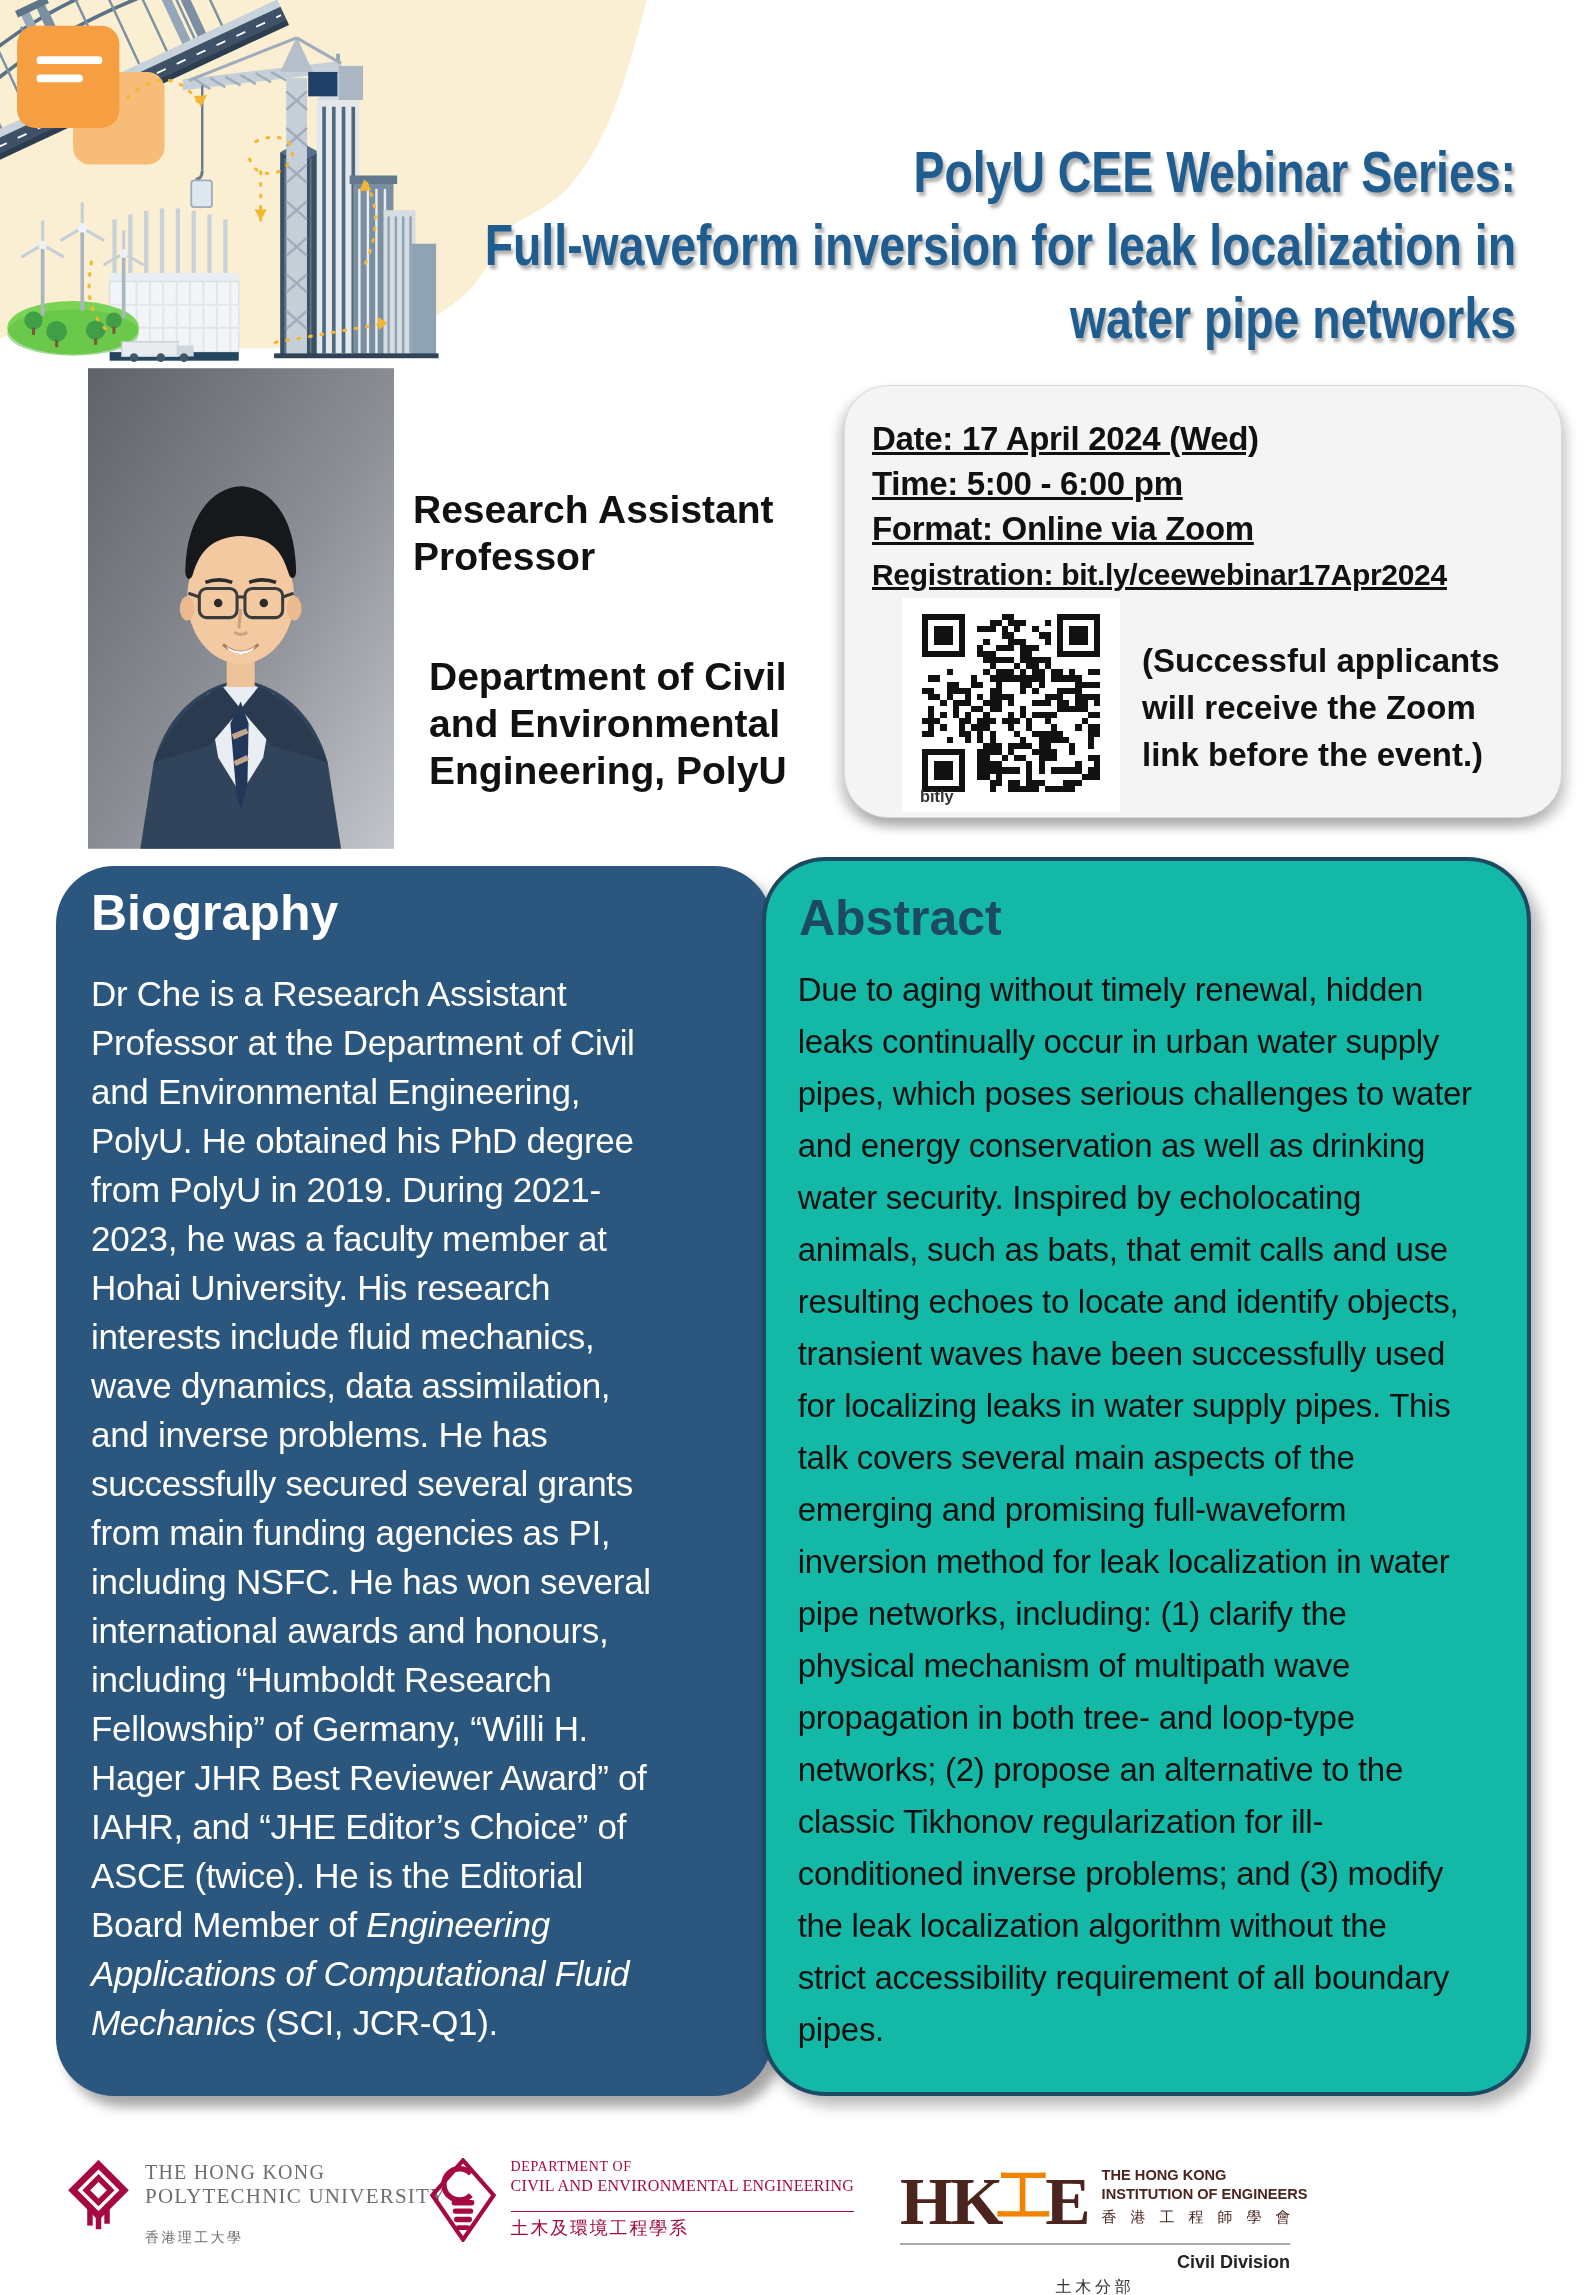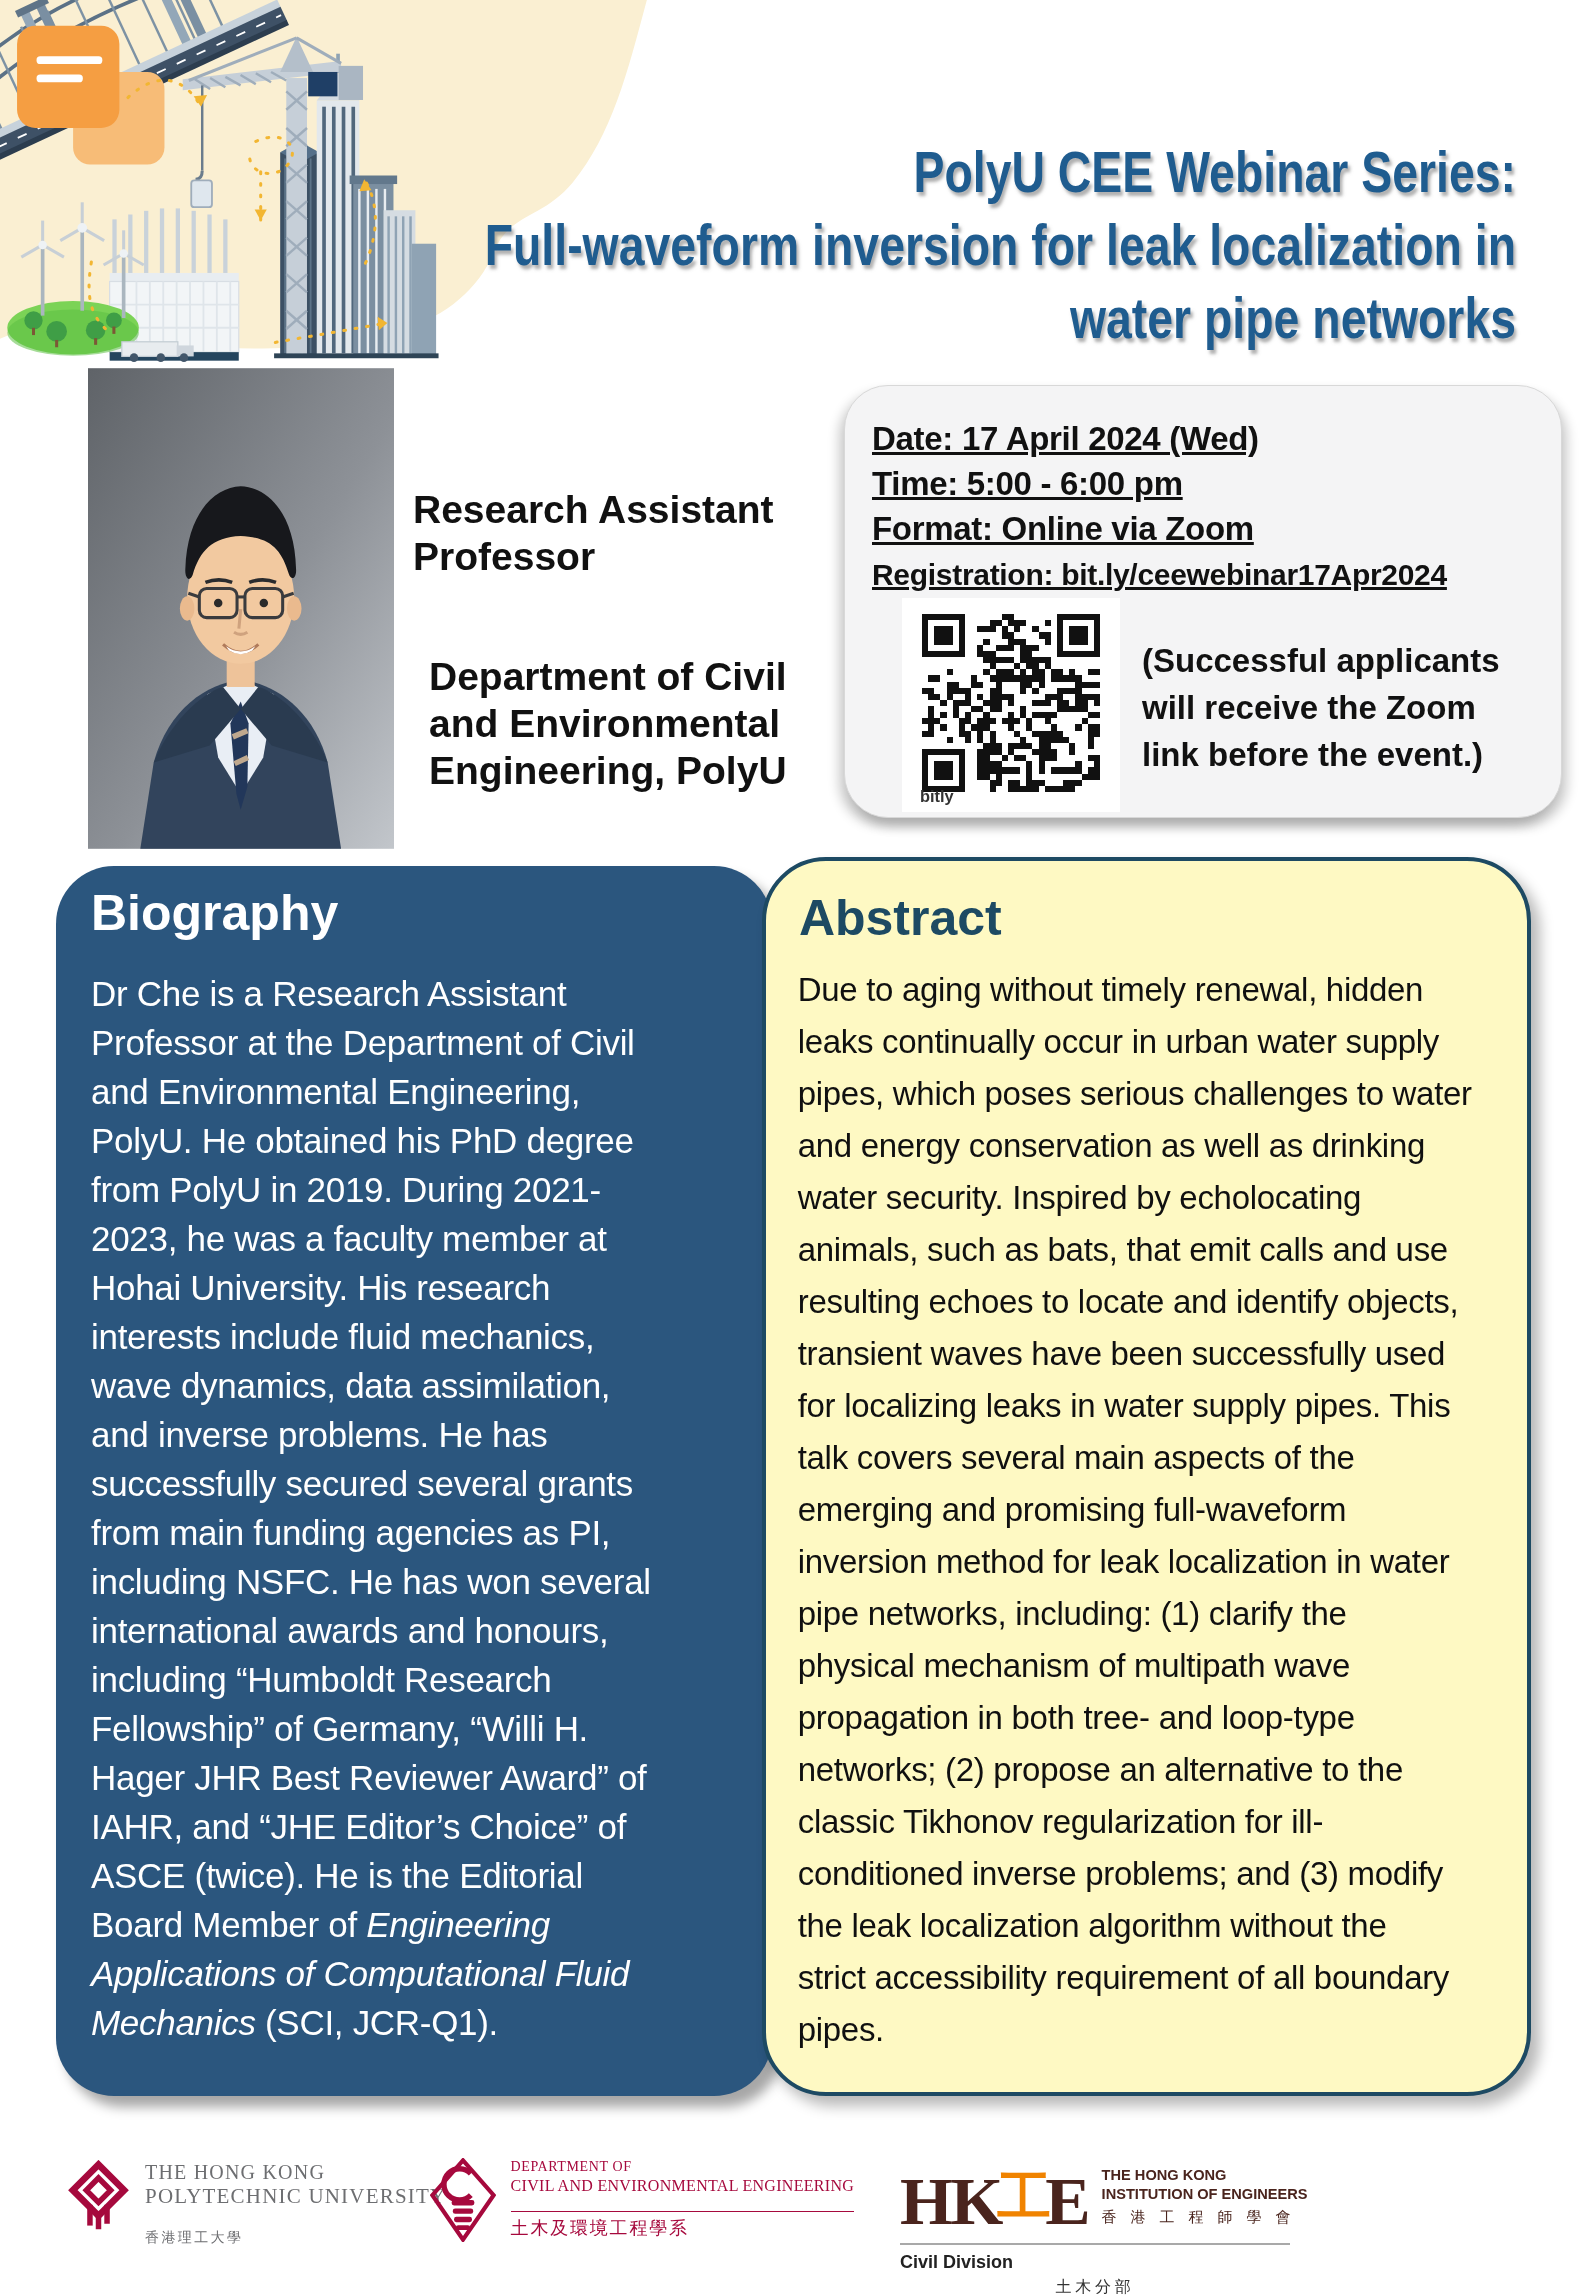--- a/index.html
+++ b/index.html
@@ -40,21 +40,21 @@
            background:#2b567e;border-radius:58px;box-sizing:border-box;
            padding:17px 30px 0 35px;color:#ffffff;
            box-shadow:9.7px 11px 12px rgba(0,0,0,0.35);}
   .bio-box h2{margin:0;font-size:50px;line-height:60px;font-weight:bold;color:#ffffff;}
   .bio-body{margin:25.6px 0 0 0;font-size:35px;line-height:49px;letter-spacing:-0.3px;
             white-space:pre-line;}
   .bio-body i{font-style:italic;}
 
   
   .abs-box{position:absolute;left:762px;top:857px;width:769px;height:1239px;
-           background:#fef9c3;border:4.3px solid #1d4a63;border-radius:64px;box-sizing:border-box;
+           background:#14b8a6;border:4.3px solid #1d4a63;border-radius:64px;box-sizing:border-box;
            padding:27px 27px 0 28px;
            box-shadow:8.5px 9.7px 13.4px rgba(0,0,0,0.28);}
   .abs-box h2{margin:0 0 0 4.9px;font-size:50px;line-height:61px;font-weight:bold;color:#1d4a63;}
   .abs-body{margin:14.6px 0 0 3.7px;font-size:33px;line-height:52px;letter-spacing:-0.3px;
             color:#101010;white-space:pre-line;}
 
   
   .footer-polyu{position:absolute;left:68px;top:2160px;display:flex;align-items:flex-start;}
   .p-text{margin-left:16px;font-family:"Liberation Serif", serif;color:#6d6e71;}
   .p-l1{font-size:20px;letter-spacing:1.2px;line-height:24px;}
@@ -70,21 +70,21 @@
   .footer-hkie{position:absolute;left:900px;top:2162px;width:414px;}
   .hk-row{display:flex;align-items:flex-start;}
   .hk-mark{font-family:"Liberation Serif", serif;font-weight:bold;color:#4a241d;
            font-size:68px;line-height:68px;letter-spacing:-2.4px;white-space:nowrap;}
   .hk-glyph{color:#f08300;font-family:"Liberation Sans", sans-serif;font-weight:bold;
             font-size:54px;vertical-align:8.5px;margin:0 -3.7px;}
   .hk-text{margin-left:13.4px;margin-top:3.7px;color:#4a241d;}
   .hk-l1,.hk-l2{font-size:14.6px;font-weight:bold;line-height:19px;}
   .hk-l3{font-size:15px;letter-spacing:4.9px;line-height:22px;margin-top:2.4px;}
   .hk-rule{width:390px;height:1.8px;background:#a9a9a9;margin-top:8.5px;}
-  .hk-div-en{font-size:18px;font-weight:bold;color:#222;text-align:left;width:390px;margin-top:7.3px;}
+  .hk-div-en{font-size:18px;font-weight:bold;color:#222;text-align:right;width:390px;margin-top:7.3px;}
   .hk-div-zh{font-size:16px;color:#333;text-align:center;width:390px;letter-spacing:3.7px;margin-top:3.7px;}
 </style>
 </head>
 <body>
 
 <div class="poster">
 
   <svg class="abs" style="left:0;top:0;" width="670" height="390" viewBox="0 0 1100 640">
 
     <path d="M0,0 L1062,0 C1030,120 1005,220 940,300 C890,360 835,350 810,415

